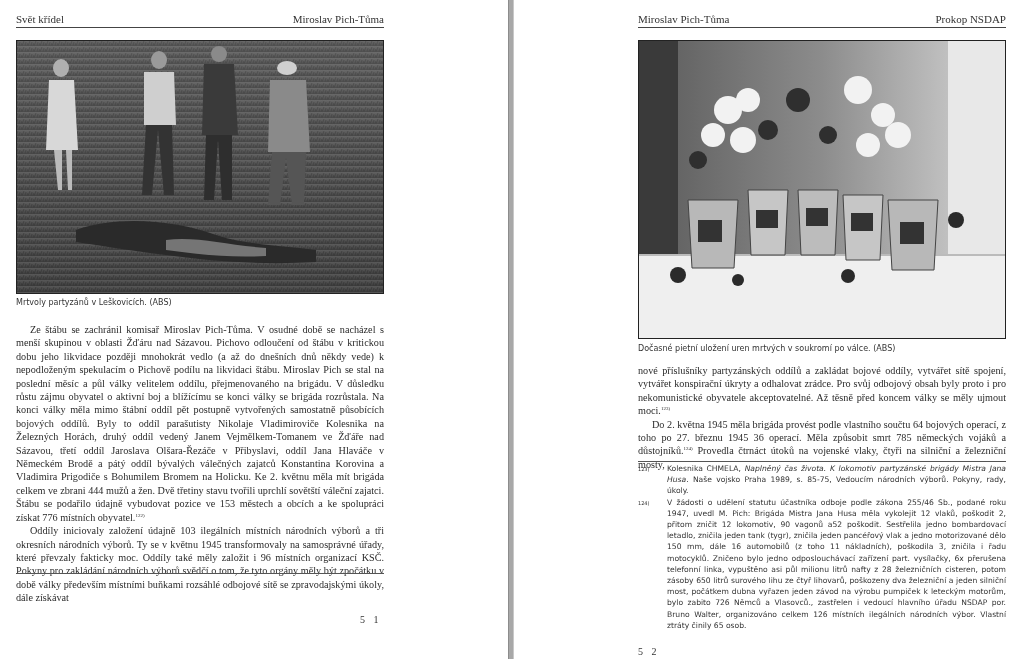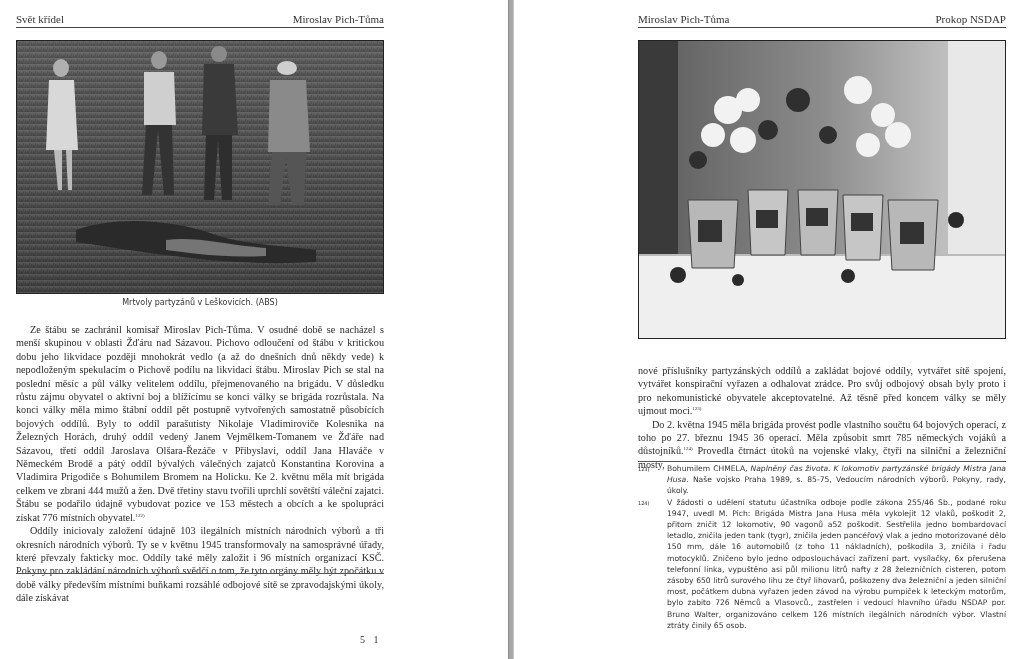--- a/index.html
+++ b/index.html
@@ -7,40 +7,40 @@
   .page { position:absolute; top:0; height:588px; background:#fff; }
   .page.left { left:0; width:508px; }
   .page.right { left:514px; width:510px; }
   .gutter { position:absolute; left:508px; top:0; width:6px; height:659px; background:#a8a8a8; border-left:1px solid #8c8c8c; border-right:1px solid #c8c8c8; box-sizing:border-box; }
   .header { position:absolute; top:10px; height:15px; font-size:11px; color:#333; border-bottom:1.5px solid #444; display:flex; justify-content:space-between; align-items:flex-end; padding-bottom:2px; }
   .left .header { left:16px; width:368px; }
   .right .header { left:124px; width:368px; }
   .photo { position:absolute; background:#555; overflow:hidden; }
   .left .photo { left:16px; top:40px; width:368px; height:254px; }
   .right .photo { left:124px; top:40px; width:368px; height:299px; }
-  .caption { position:absolute; font-family:"DejaVu Sans", sans-serif; font-size:8px; color:#333; text-align:center; }
+  .caption { position:absolute; font-family:"DejaVu Sans", sans-serif; font-size:8px; color:#333; }
   .left .caption { left:16px; top:298px; width:368px; }
   .right .caption { left:124px; top:344px; width:368px; }
   .body-text { position:absolute; font-size:10.2px; line-height:13.4px; text-align:justify; color:#2a2a2a; }
   .left .body-text { left:16px; top:323px; width:368px; }
   .right .body-text { left:124px; top:364px; width:368px; }
   .body-text p { margin:0; text-indent:14px; }
   .body-text p.noindent { text-indent:0; }
   sup { font-size:5px; vertical-align:super; line-height:0; }
   .fn-rule { position:absolute; height:0; border-top:1.5px solid #555; }
   .left .fn-rule { left:16px; top:573px; width:368px; }
   .right .fn-rule { left:124px; top:461px; width:368px; }
   .footnotes { position:absolute; font-family:"DejaVu Sans", sans-serif; font-size:7.6px; line-height:11.2px; color:#333; }
   .left .footnotes { left:16px; top:577px; width:368px; }
   .right .footnotes { left:124px; top:463px; width:368px; }
   .fn { display:flex; text-align:justify; }
   .fn-num { width:29px; flex:none; font-size:5px; padding-top:1px; }
   .fn-text { flex:1; }
   .fn-text i { font-style:italic; }
-  .pagenum { position:absolute; font-size:10px; color:#333; top:634px; letter-spacing:3px; }
+  .pagenum { position:absolute; font-size:10px; color:#333; top:614px; letter-spacing:3px; }
   .left .pagenum { left:360px; }
   .right .pagenum { left:124px;margin-top:32px; }
   svg { display:block; }
 </style>
 </head>
 <body>
 
 <div class="page left">
   <div class="header">
     <span>Svět křídel</span>
@@ -159,32 +159,33 @@
       <g fill="#2a2a2a">
         <circle cx="40" cy="235" r="8"></circle>
           <circle cx="100" cy="240" r="6"></circle>
           <circle cx="210" cy="236" r="7"></circle>
           <circle cx="318" cy="180" r="8"></circle>
       </g>
       <rect width="368" height="299" fill="none" stroke="#222" stroke-width="2"></rect>
     </svg>
   </div>
 
+  <div class="caption">Dočasné pietní uložení  uren mrtvých v soukromí po válce. (ABS)</div>
 
   <div class="body-text">
-    <p class="noindent"><span>nové příslušníky partyzánských oddílů a zakládat bojové oddíly, vytvářet sítě spojení, vytvářet konspirační vyřazen a odhalovat zrádce. Pro svůj odbojový obsah byly proto i pro nekomunistické obyvatele akceptovatelné. Až těsně před koncem války se měly ujmout moci.</span><sup>123)</sup></p>
+    <p class="noindent"><span>nové příslušníky partyzánských oddílů a zakládat bojové oddíly, vytvářet sítě spojení, vytvářet konspirační úkryty a odhalovat zrádce. Pro svůj odbojový obsah byly proto i pro nekomunistické obyvatele akceptovatelné. Až těsně před koncem války se měly ujmout moci.</span><sup>123)</sup></p>
     <p><span>Do 2. května 1945 měla brigáda provést podle vlastního součtu 64 bojových operací, z toho po 27. březnu 1945 36 operací. Měla způsobit smrt 785 německých vojáků a důstojníků.</span><sup>124)</sup><span> Provedla čtrnáct útoků na vojenské vlaky, čtyři na silniční a železniční mosty,</span></p>
   </div>
 
   <div class="fn-rule"></div>
 
   <div class="footnotes">
     <div class="fn">
       <span class="fn-num">123)</span>
-      <span class="fn-text"><span>Bohumilem CHMELA, </span><i>Naplněný čas života. K lokomotiv partyzánské brigády Mistra Jana Husa</i><span>. Naše vojsko Praha 1989, s.  85-75, Vedoucím národních výborů. Pokyny, rady, úkoly.</span></span>
+      <span class="fn-text"><span>Kolesnika CHMELA, </span><i>Naplněný čas života. K lokomotiv partyzánské brigády Mistra Jana Husa</i><span>. Naše vojsko Praha 1989, s.  85-75, Vedoucím národních výborů. Pokyny, rady, úkoly.</span></span>
     </div>
     <div class="fn">
       <span class="fn-num">124)</span>
       <span class="fn-text">V žádosti o udělení statutu účastníka odboje podle zákona 255/46 Sb., podané roku 1947, uvedl M. Pich: Brigáda Mistra Jana Husa měla vykolejit 12 vlaků, poškodit 2, přitom zničit 12 lokomotiv, 90 vagonů a52 poškodit. Sestřelila jedno bombardovací letadlo, zničila jeden tank (tygr), zničila jeden pancéřový vlak a jedno motorizované dělo 150 mm, dále 16 automobilů (z toho 11 nákladních), poškodila 3, zničila i řadu motocyklů. Zničeno bylo jedno odposlouchávací zařízení part. vysílačky, 6x přerušena telefonní linka, vypuštěno asi půl milionu litrů nafty z 28 železničních cisteren, potom zásoby 650 litrů surového lihu ze čtyř lihovarů, poškozeny dva železniční a jeden silniční most, počátkem dubna vyřazen jeden závod na výrobu pumpiček k leteckým motorům, bylo zabito 726 Němců a Vlasovců., zastřelen i vedoucí hlavního úřadu NSDAP por. Bruno Walter, organizováno celkem 126 místních ilegálních národních výbor. Vlastní ztráty činily 65 osob.</span>
     </div>
   </div>
 
   <div class="pagenum">5 2</div>
 </div>
 

